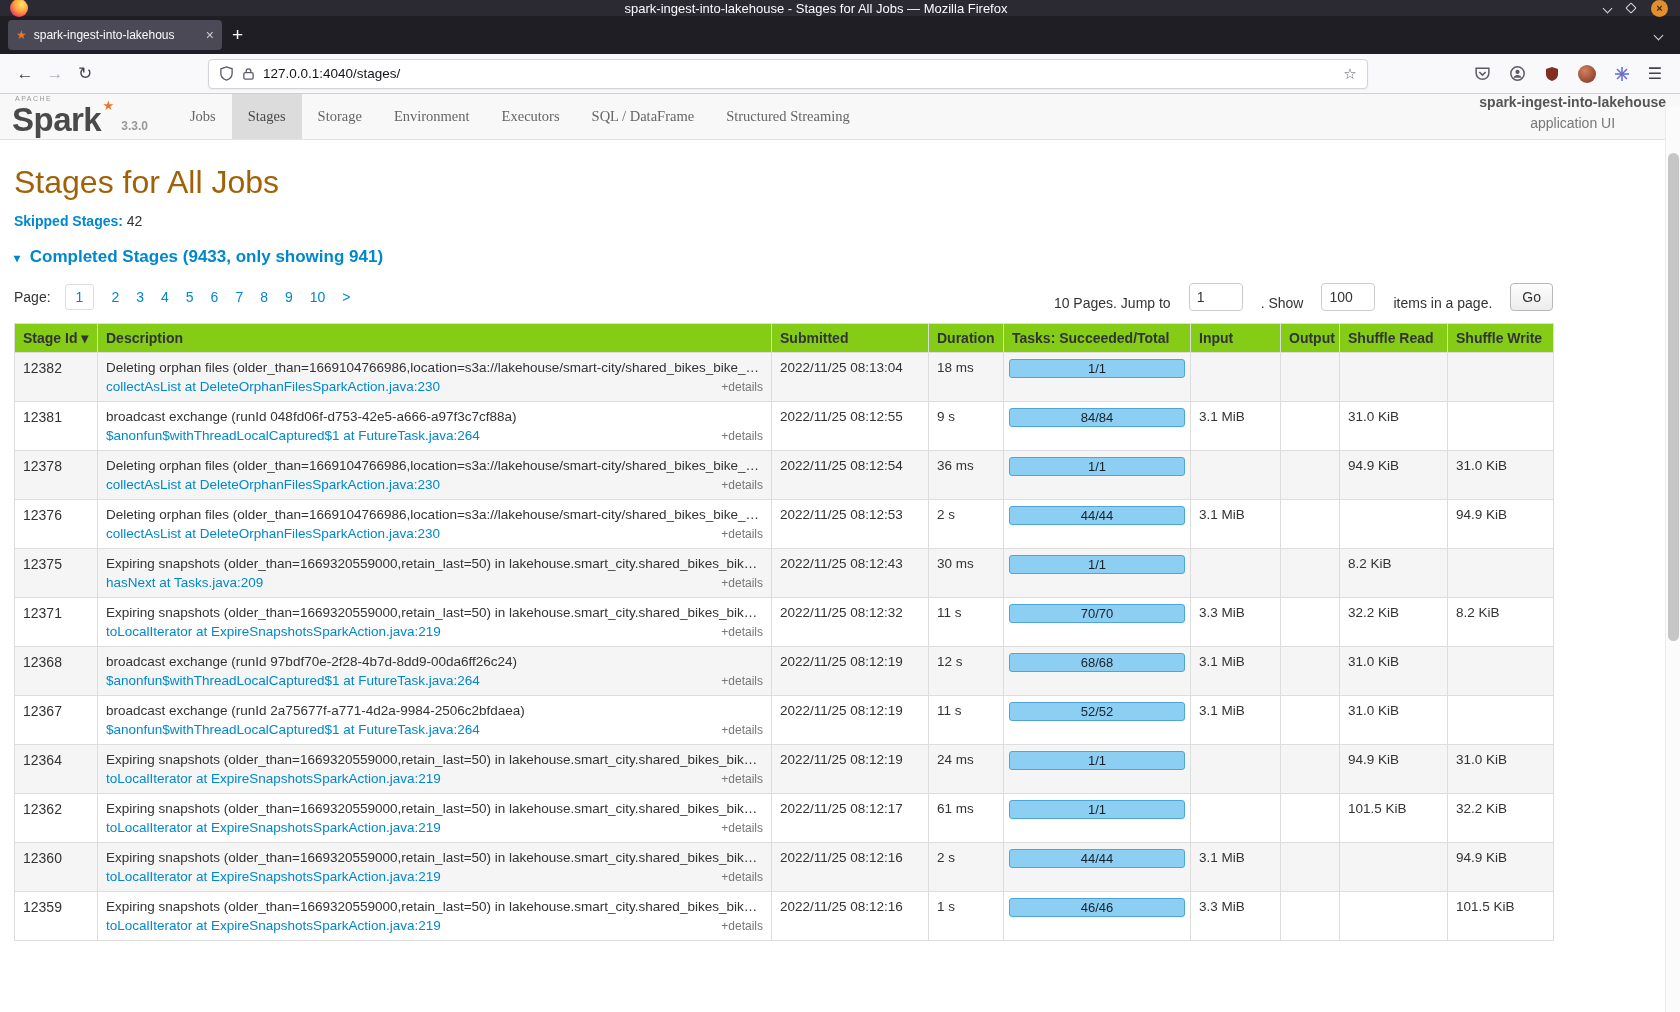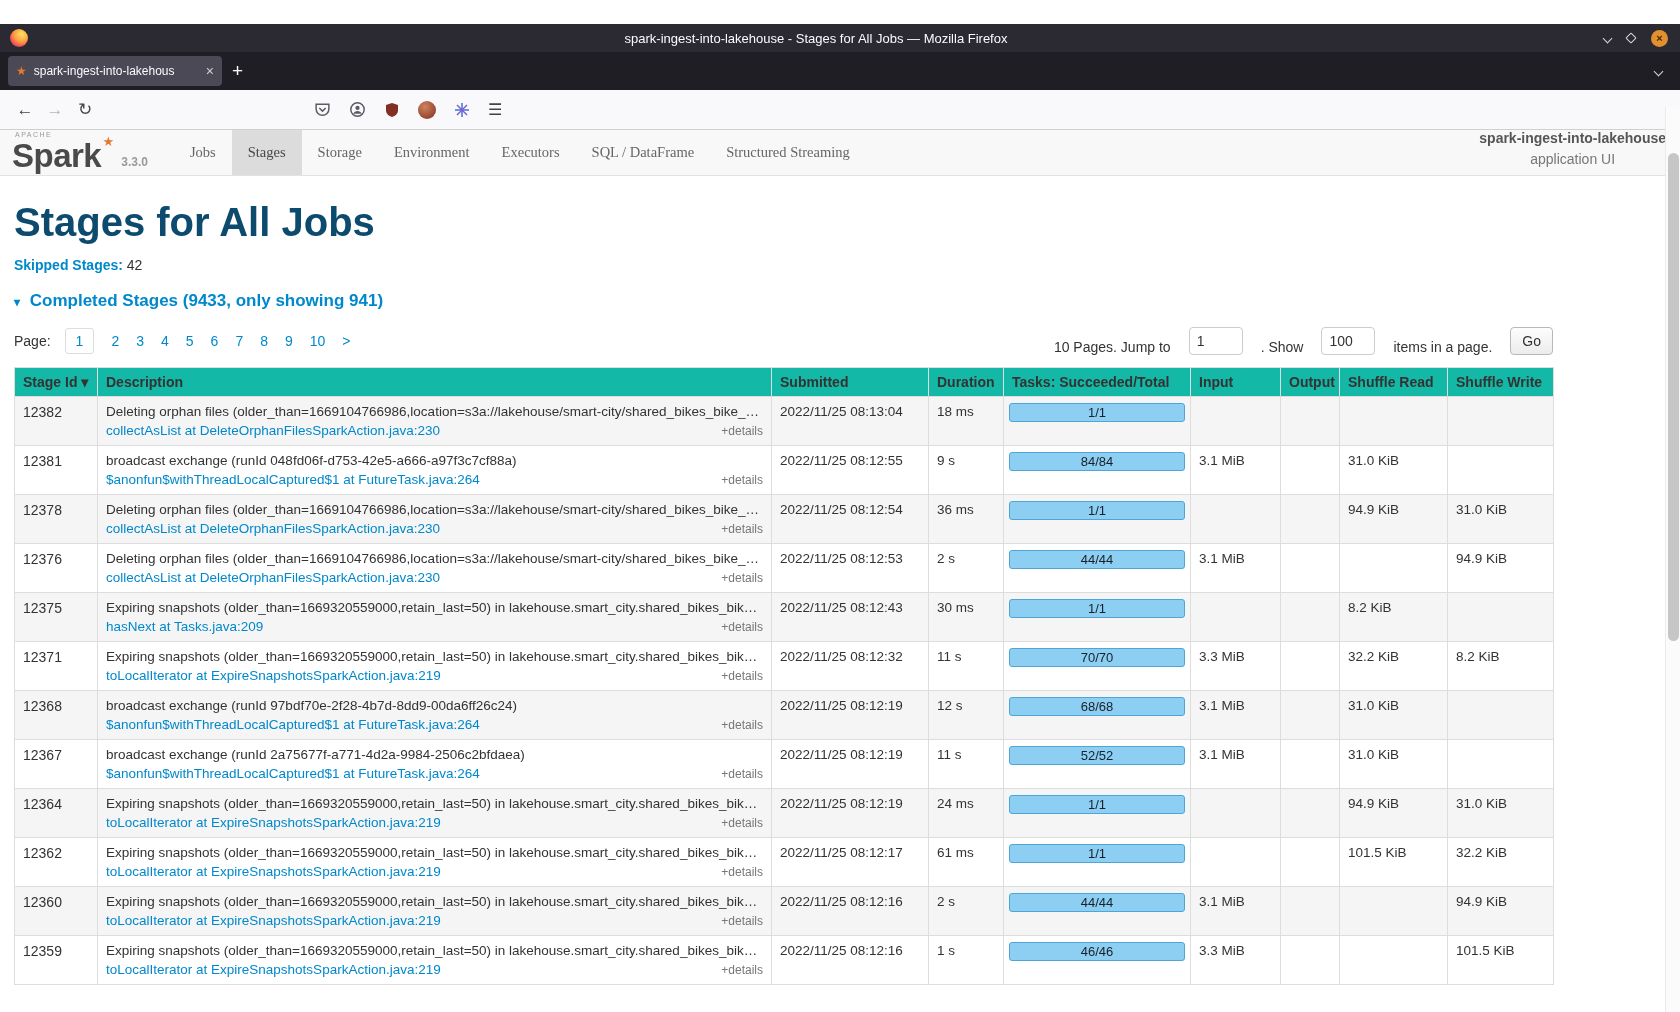--- a/index.html
+++ b/index.html
@@ -1,22 +1,22 @@
 <!DOCTYPE html>
 <html><head>
 <meta charset="utf-8">
 <style>
   * { margin:0; padding:0; box-sizing:border-box; }
   html,body { width:1680px; height:1012px; overflow:hidden; background:#fff;
               font-family:"Liberation Sans", sans-serif; }
   body { position:relative; }
 
   
-  .titlebar { height:28px; background:#2b2a33; display:flex; align-items:center;
-              padding:0 10px; color:#fbfbfe; font-size:13px;margin-top:24px; }
+  .titlebar { height:16px; background:#2b2a33; display:flex; align-items:center;
+              padding:0 10px; color:#fbfbfe; font-size:13px; }
   .ff-logo { width:18px; height:18px; border-radius:50%;
              background:radial-gradient(circle at 65% 30%, #ffe566, #ff9a3d 45%, #e23b62 78%, #a43bbf 100%); }
   .win-title { flex:1; text-align:center; color:#fbfbfe; white-space:nowrap; overflow:hidden; }
   .win-controls { display:flex; align-items:center; gap:16px; margin-right:2px; }
   .chev { display:inline-block; width:7px; height:7px; border-right:1.6px solid #d7d7db;
           border-bottom:1.6px solid #d7d7db; transform:rotate(45deg); }
   .diamond { display:inline-block; width:8px; height:8px; border:1.6px solid #d7d7db;
              transform:rotate(45deg); border-radius:1px; }
   .close-circle { width:17px; height:17px; border-radius:50%; background:#e2902f; color:#402a00;
                   display:flex; align-items:center; justify-content:center; font-size:11px; font-weight:bold; }
@@ -59,21 +59,21 @@
   .ver { font-size:12px; font-weight:bold; color:#999; margin-left:20px; padding-bottom:3px; }
   .nav-items { display:flex; align-items:stretch;font-family:Liberation Serif, serif; }
   .nav-item { display:flex; align-items:center; padding:0 16px; font-size:14.5px; color:#666;
               cursor:pointer; }
   .nav-item.active { background:#dcdcdc; color:#484848; }
   .app-name { margin-left:auto; display:flex; align-items:center; gap:5px; font-size:14px; color:#777;flex-direction:column; }
   .app-name b { color:#555; }
 
   
   .main { margin-left:14px; width:1539px; }
-  h1.page-title { font-size:40px; font-weight:bold; color:#0c4a6e; margin:24px 0 12px; }
+  h1.page-title { font-size:32px; font-weight:normal; color:#a16207; margin:24px 0 12px; }
   .summary { font-size:14px; color:#333; }
   .summary div { margin-bottom:6px; }
   a, .link { color:#0088cc; text-decoration:none; cursor:pointer; }
   .sum-link { font-weight:bold; }
   .section-head { font-size:17px; font-weight:bold; color:#0088cc; margin:18px 0 16px; cursor:pointer; }
   .section-head .arrow { font-size:12px; margin-right:5px; }
 
   .pagination-row { display:flex; align-items:center; font-size:14px; color:#333; margin-bottom:12px; }
   .page-label { margin-right:14px; }
   .pages { display:flex; align-items:center; gap:17px; }
@@ -82,21 +82,21 @@
   .pag-right { margin-left:auto; display:flex; align-items:flex-end; gap:18px; }
   .pag-input { width:54px; height:28px; border:1px solid #ccc; border-radius:4px; padding:0 7px;
                font-size:14px; color:#333; font-family:"Liberation Sans", sans-serif; }
   .go-btn { background:linear-gradient(#fdfdfd,#ececec); border:1px solid #b8b8b8; border-radius:4px;
             padding:5px 11px; font-size:14px; color:#333; cursor:pointer;
             font-family:"Liberation Sans", sans-serif; }
 
   
   table.stages { width:1539px; border-collapse:collapse; table-layout:fixed; font-size:14px; color:#333; }
   .stages th, .stages td { border:1px solid #ddd; text-align:left; vertical-align:top; }
-  .stages th { font-weight:bold; padding:6px 8px; background:#14b8a6; white-space:nowrap; overflow:hidden; }
+  .stages th { font-weight:bold; padding:6px 8px; background:#84cc16; white-space:nowrap; overflow:hidden; }
   .stages td { padding:7px 8px; }
   .stages tbody tr:nth-child(odd) { background:#f5f5f5; }
   .desc-line { white-space:nowrap; overflow:hidden; text-overflow:ellipsis; font-size:13.5px; color:#333; }
   .desc-sub { display:flex; justify-content:space-between; align-items:flex-end; margin-top:4px; }
   .desc-link { font-size:13.5px; white-space:nowrap; overflow:hidden; text-overflow:ellipsis; }
   .details { color:#777; font-size:12px; cursor:pointer; margin-left:8px; }
   .c-sub, .c-dur, .c-input, .c-output, .c-sread, .c-swrite { white-space:nowrap; overflow:hidden; font-size:13.5px; }
   td.c-tasks { padding:6px 5px; }
   .progress { height:19px; background:#8dcff2; border:1px solid #4fa6d6; border-radius:3px;
               display:flex; align-items:center; justify-content:center; }
@@ -132,20 +132,31 @@
   <span class="new-tab">+</span>
   <div class="tabbar-spacer"></div>
   <span class="chev alltabs"></span>
 </div>
 
 <div class="navbar">
   <div class="nav-btn">←</div>
   <div class="nav-btn disabled">→</div>
   <div class="nav-btn">↻</div>
   <div class="spacer-110"></div>
+  <div class="urlbar">
+    <svg class="icon" width="15" height="15" viewBox="0 0 16 16">
+        <path d="M8 1l6 2v5c0 4-3 6-6 7-3-1-6-3-6-7V3z" fill="none" stroke="#5b5b66" stroke-width="1.4"></path>
+      </svg>
+    <svg class="icon" width="13" height="14" viewBox="0 0 14 15">
+        <rect x="2" y="6" width="10" height="7" rx="1.5" fill="none" stroke="#5b5b66" stroke-width="1.4"></rect>
+        <path d="M4.5 6V4.5a2.5 2.5 0 0 1 5 0V6" fill="none" stroke="#5b5b66" stroke-width="1.4"></path>
+      </svg>
+    <span class="url-text">127.0.0.1:4040/stages/</span>
+    <span class="bm-star">☆</span>
+  </div>
   <div class="tb-icons">
     <svg class="icon" width="17" height="17" viewBox="0 0 16 16">
         <path d="M2 3h12v4.5a6 6 0 0 1-12 0z" fill="none" stroke="#5b5b66" stroke-width="1.4"></path>
         <path d="M5 6.5l3 3 3-3" fill="none" stroke="#5b5b66" stroke-width="1.4"></path>
       </svg>
     <svg class="icon" width="17" height="17" viewBox="0 0 16 16">
         <circle cx="8" cy="8" r="6.3" fill="none" stroke="#5b5b66" stroke-width="1.4"></circle>
         <circle cx="8" cy="6.5" r="2" fill="#5b5b66"></circle>
         <path d="M4 12c.8-1.8 2.3-2.6 4-2.6s3.2.8 4 2.6" fill="#5b5b66"></path>
       </svg>

